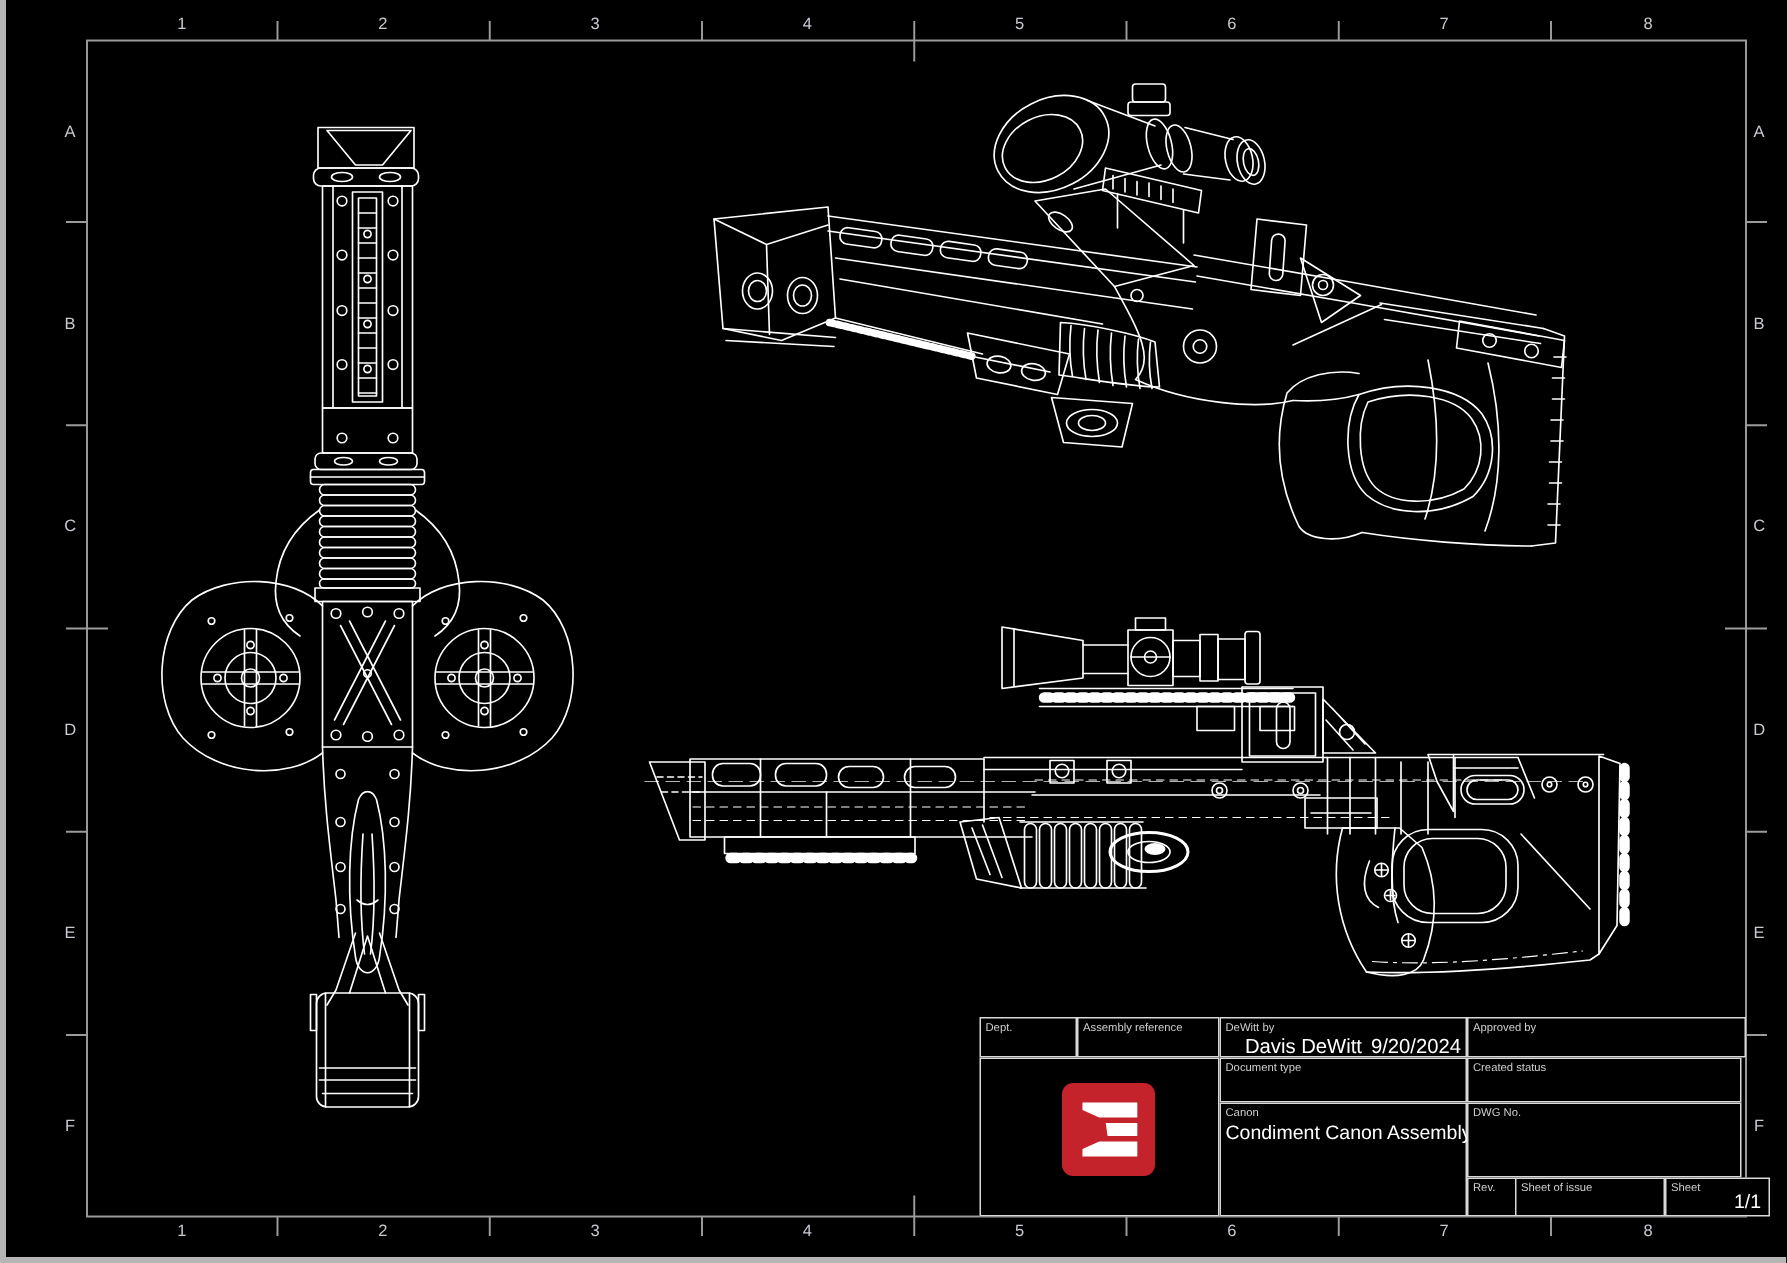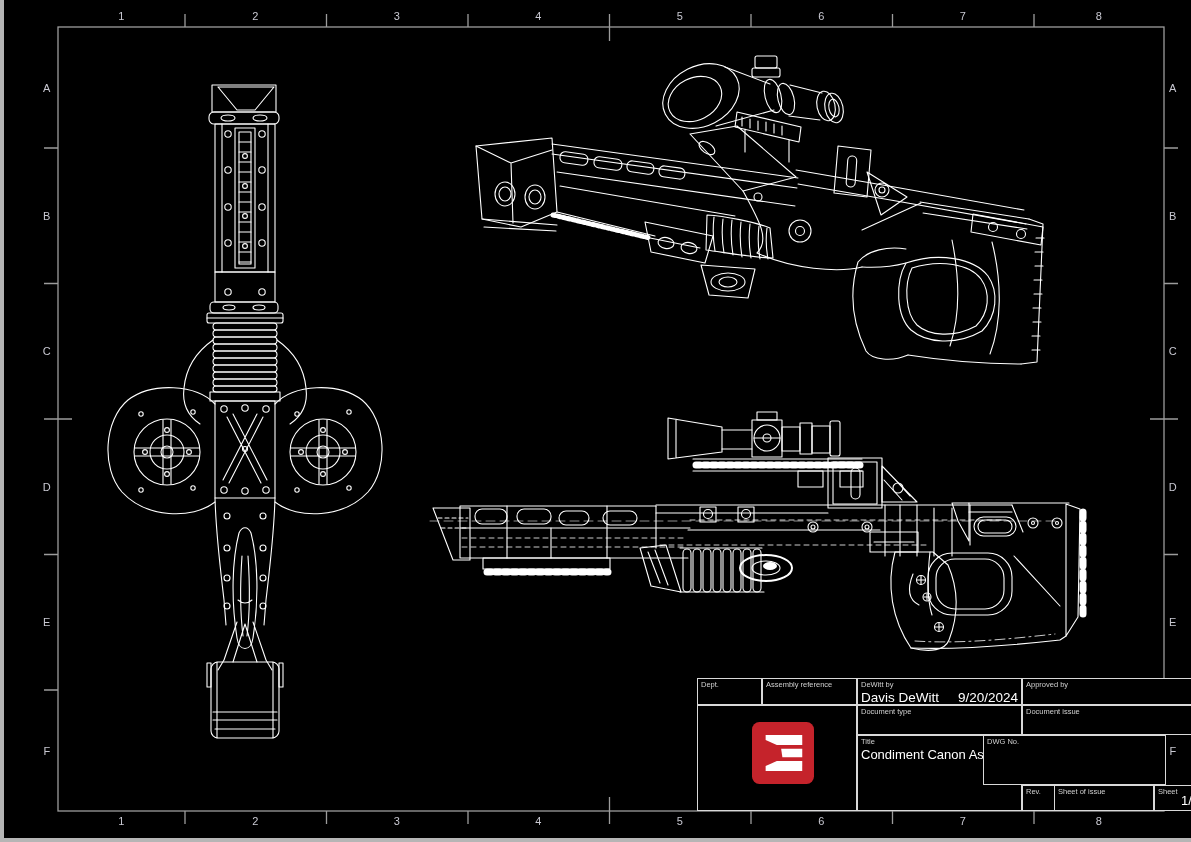--- a/index.html
+++ b/index.html
@@ -13,25 +13,25 @@
 
   svg{position:absolute;}
   .zone-label{
     position:absolute;transform:translate(-50%,-50%);
     color:#c9c9d2;font-size:11px;letter-spacing:.5px;
   }
 
   
   .tb-cell{
     position:absolute;border:1px solid #d9d9d9;box-sizing:border-box;
-    color:#c9c9c9;background:#000;margin-left:44px;
+    color:#c9c9c9;background:#000;
   }
   .tb-label{font-size:7.5px;color:#cfcfcf;padding:2px 0 0 3px;line-height:8px;}
   .tb-value{color:#fff;font-size:13.5px;padding:1px 3px 0 3px;line-height:15px;white-space:nowrap;}
-  .tb-row{display:flex;justify-content:space-between;align-items:flex-end;gap:12px;}
+  .tb-row{display:flex;justify-content:flex-end;align-items:flex-end;}
   .tb-sheet-value{position:absolute;right:5px;bottom:2px;color:#fff;font-size:13px;}
   #logo{position:absolute;left:54px;top:16px;width:62px;height:62px;}
 </style>
 </head>
 <body>
 
 <div id="sheet">
 
   <svg width="1191" height="842" viewBox="0 0 1191 842">
     <g stroke="#9c9c9c" stroke-width="1.3" fill="none">
@@ -377,41 +377,41 @@
         <polygon points="47,43 81,43 81,57 49,57" fill="#fff"></polygon>
         <polygon points="22,71 40,63 81,63 81,79 22,79" fill="#fff"></polygon>
       </svg>
     </div>
 
     <div class="tb-cell" style="left:813px;top:705px;width:165px;height:30px">
       <div class="tb-label">Document type</div>
     </div>
 
     <div class="tb-cell" style="left:978px;top:705px;width:183px;height:30px">
-      <div class="tb-label">Document issue</div>
+      <div class="tb-label">Created status</div>
     </div>
 
     <div class="tb-cell" style="left:813px;top:735px;width:165px;height:76px">
-      <div class="tb-label">Title</div>
+      <div class="tb-label">Canon</div>
       <div class="tb-value" style="font-size:13px">Condiment Canon Assembly</div>
     </div>
 
-    <div class="tb-cell" style="left:939px;top:735px;width:183px;height:50px">
+    <div class="tb-cell" style="left:978px;top:735px;width:183px;height:50px">
       <div class="tb-label">DWG No.</div>
     </div>
 
     <div class="tb-cell" style="left:978px;top:785px;width:52px;height:26px">
       <div class="tb-label">Rev.</div>
     </div>
 
     <div class="tb-cell" style="left:1010px;top:785px;width:100px;height:26px">
       <div class="tb-label">Sheet of issue</div>
     </div>
 
-    <div class="tb-cell" style="left:1110px;top:785px;width:51px;height:26px">
+    <div class="tb-cell" style="left:1110px;top:785px;width:70px;height:26px">
       <div class="tb-label">Sheet</div>
       <div class="tb-sheet-value">1/1</div>
     </div>
   </div>
 
   <div id="edge-left"></div>
   <div id="edge-bottom"></div>
 </div>
 
 </body></html>

